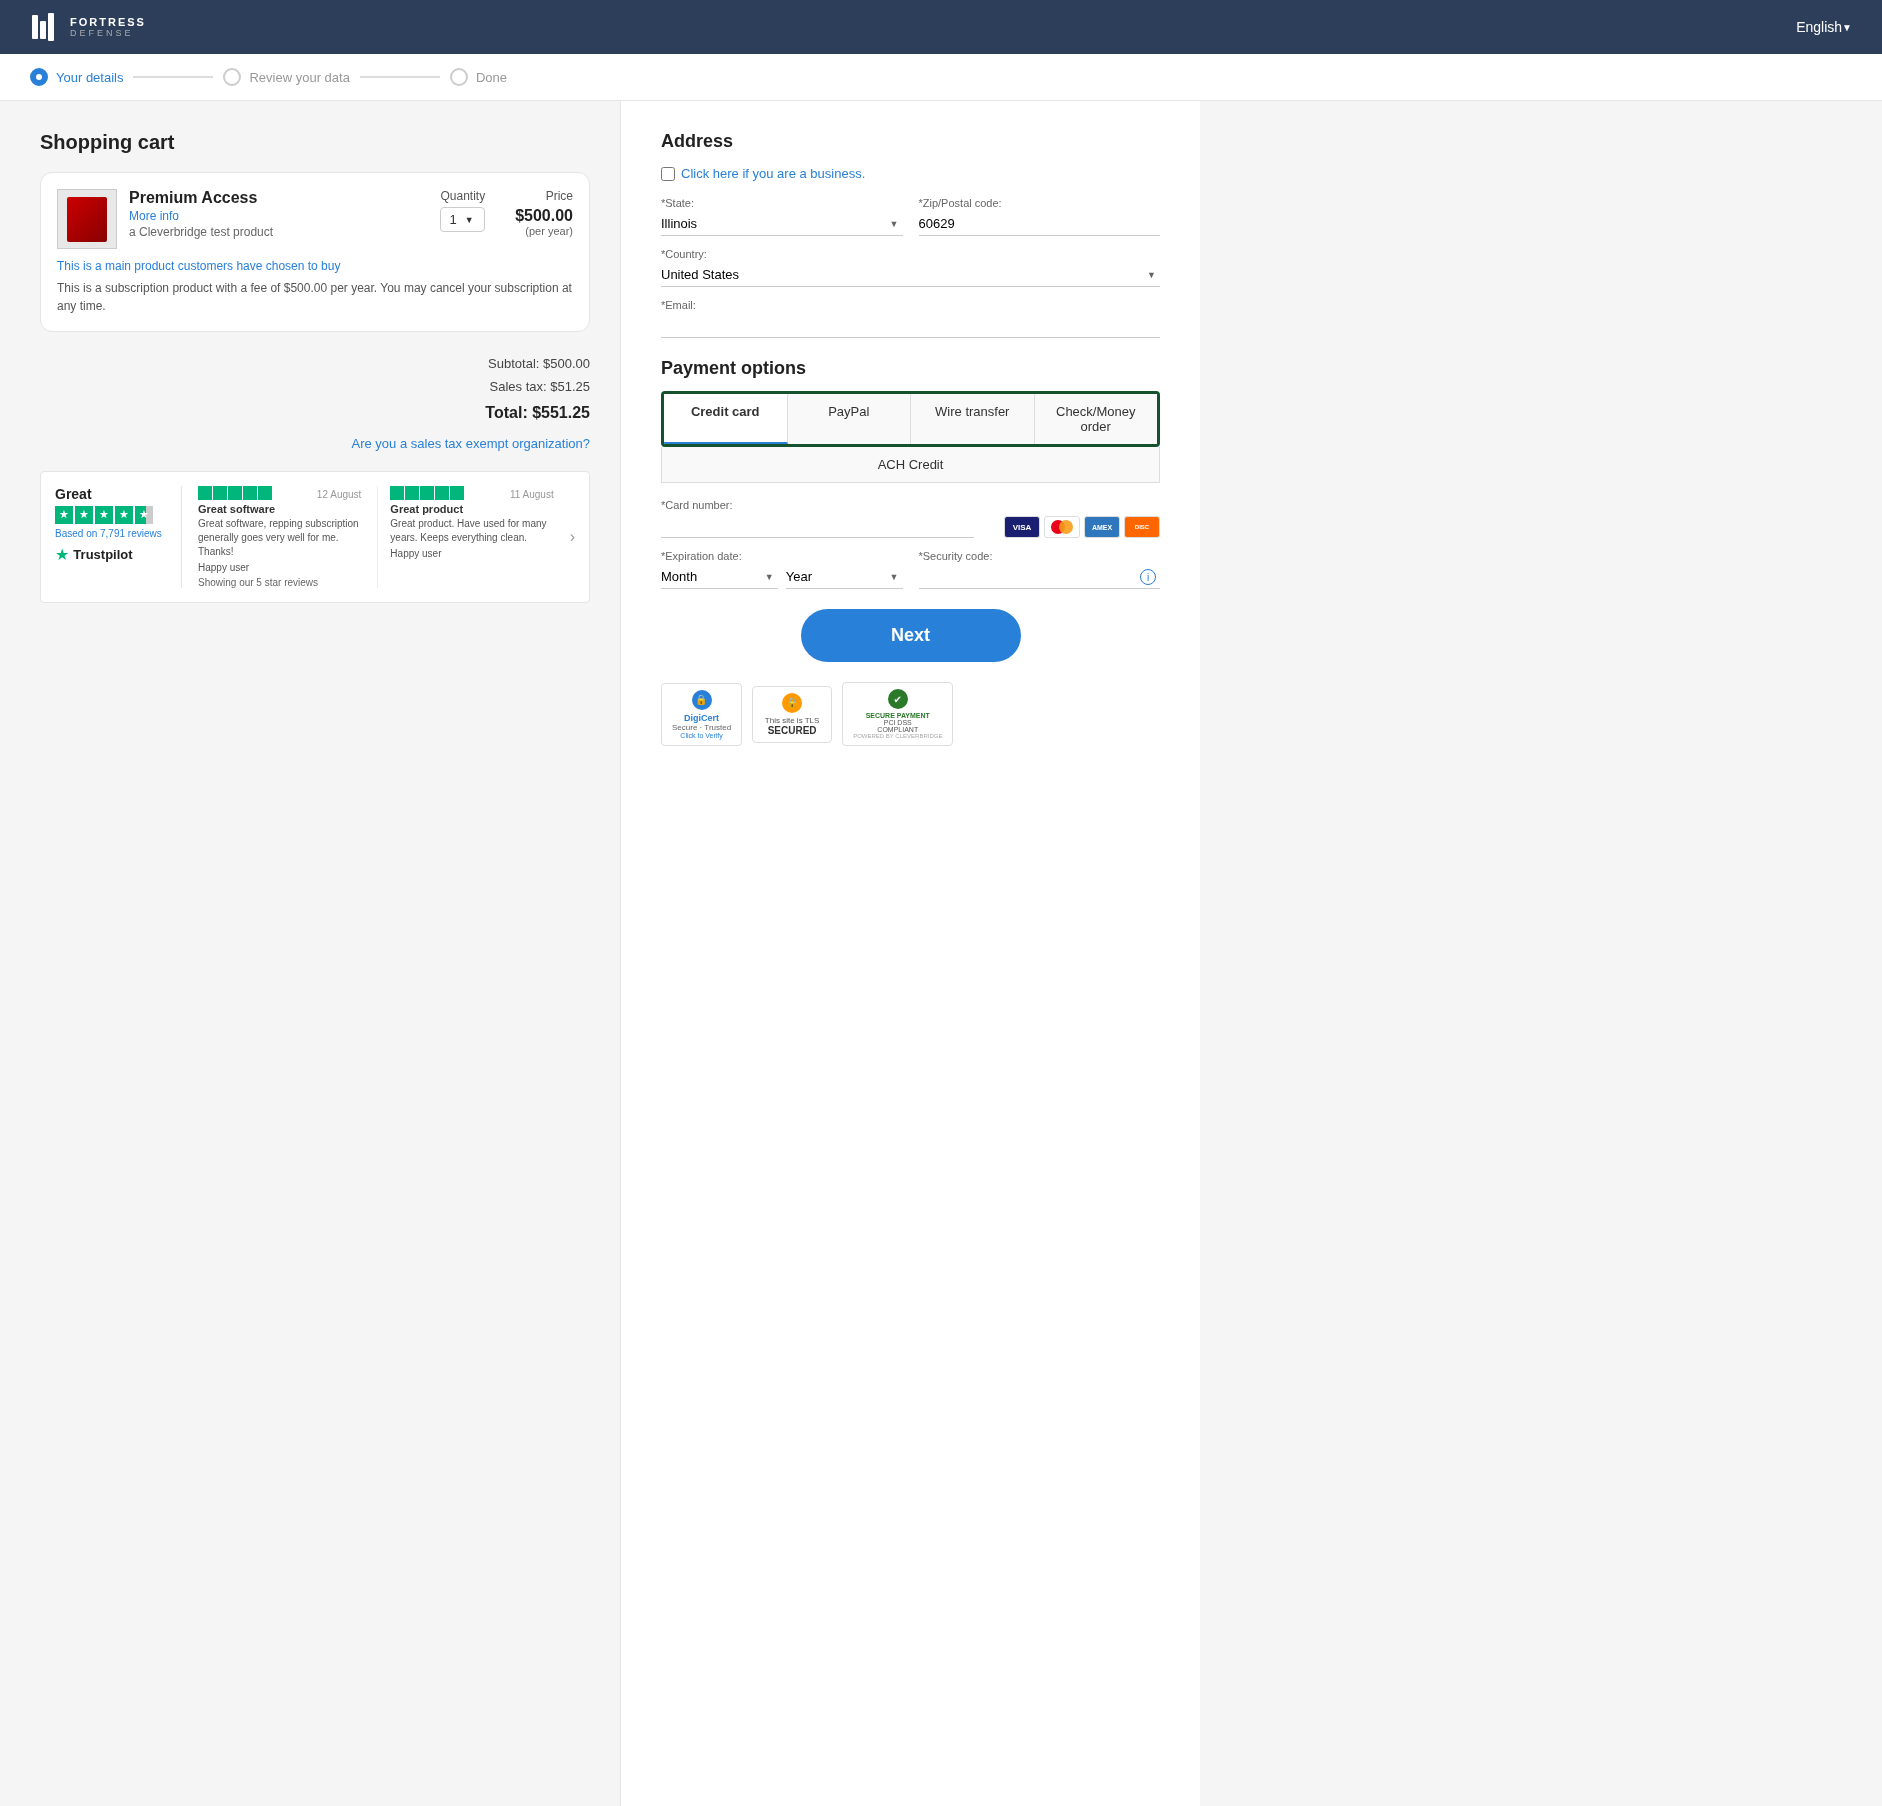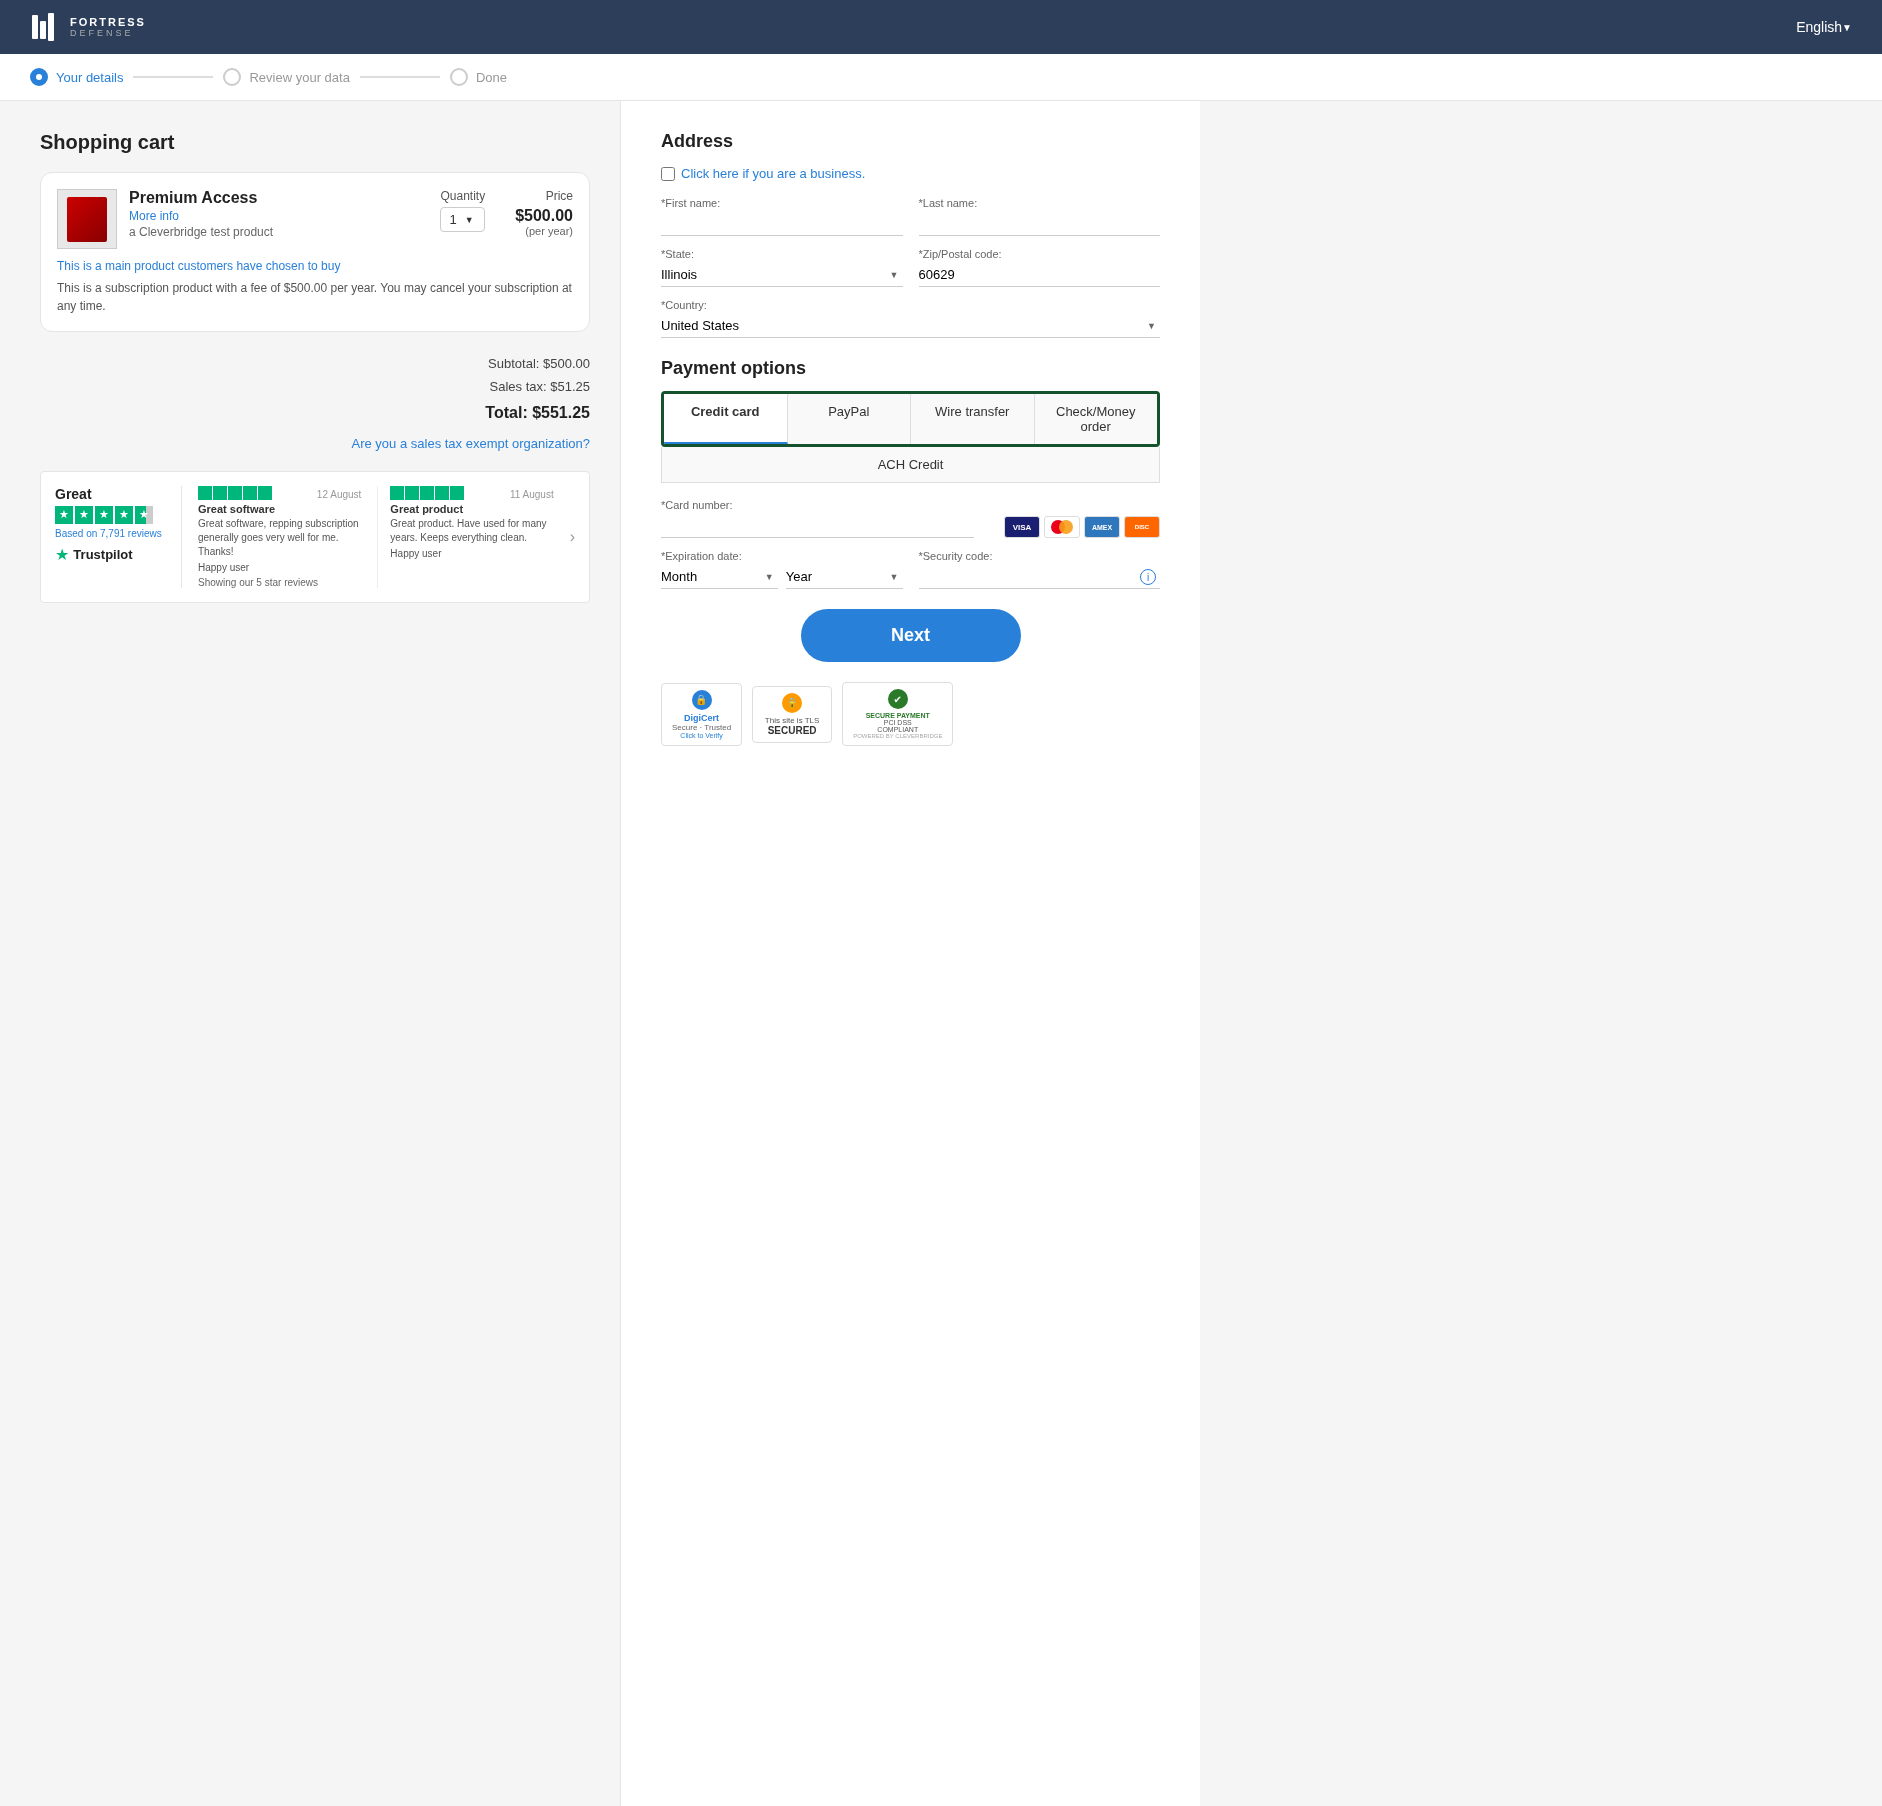--- a/index.html
+++ b/index.html
@@ -713,30 +713,20 @@
   </div>
 
   <div class="right-panel">
     <h2 class="address-title">Address</h2>
 
     <div class="business-check">
       <input type="checkbox" style="">
       <a class="business-check-link">Click here if you are a business.</a>
     </div>
 
-    <div class="form-row">
-      <div class="form-group">
-        <label class="form-label">*First name:</label>
-        <input class="form-input" type="text" style="">
-      </div>
-      <div class="form-group">
-        <label class="form-label">*Last name:</label>
-        <input class="form-input" type="text" style="">
-      </div>
-    </div>
 
     <div class="form-row">
       <div class="form-group">
         <label class="form-label">*State:</label>
         <div class="select-wrapper">
           <select class="form-select">
             <option>Illinois</option>
           </select>
         </div>
       </div>
@@ -750,20 +740,26 @@
       <div class="form-group">
         <label class="form-label">*Country:</label>
         <div class="select-wrapper">
           <select class="form-select">
             <option>United States</option>
           </select>
         </div>
       </div>
     </div>
 
+    <div class="form-row">
+      <div class="form-group">
+        <label class="form-label">*Email:</label>
+        <input class="form-input" type="email" style="">
+      </div>
+    </div>
 
     <h3 class="payment-title">Payment options</h3>
 
     <div class="payment-tabs">
       <div class="payment-tab active">
         <span>Credit card</span>
       </div>
       <div class="payment-tab">
         <span>PayPal</span>
       </div>

